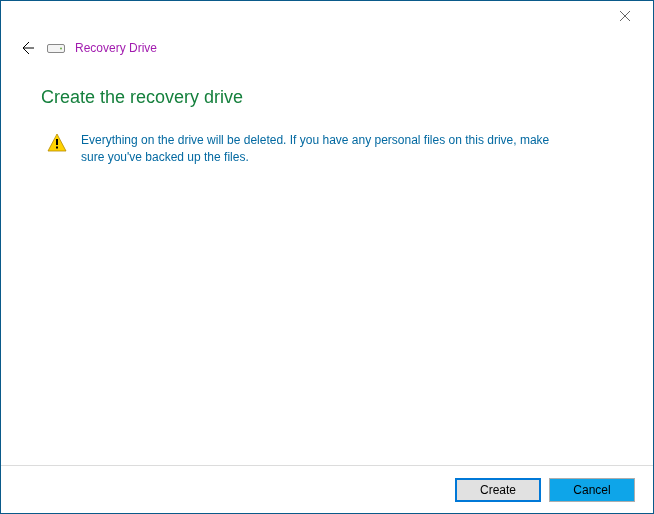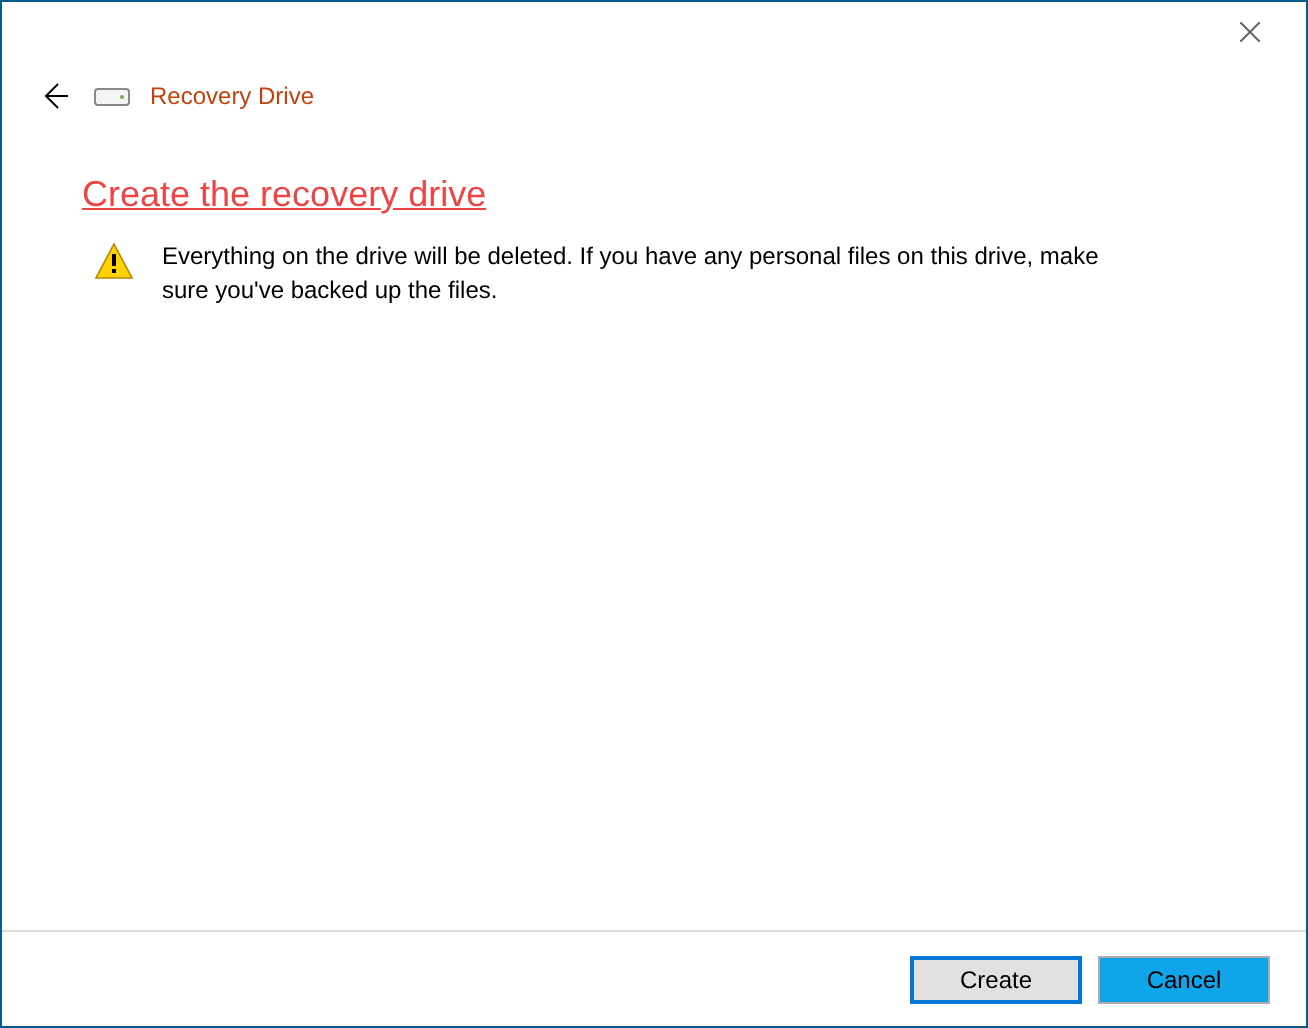--- a/index.html
+++ b/index.html
@@ -63,48 +63,47 @@
       display: flex;
       align-items: center;
       justify-content: center;
     }
     .drive-icon svg {
       width: 18px;
       height: 12px;
     }
     .header-title {
       font-size: 12px;
-      color: #c2410c;
+      color: #a21caf;
     }
     .content {
       padding: 28px 40px 0 40px;
     }
     .page-heading {
-      color: #ef4444;
+      color: #15803d;
       font-size: 18px;
       font-weight: 400;
-      margin-bottom: 12px;
-      text-decoration: underline;
+      margin-bottom: 24px;
     }
     .warning-row {
       display: flex;
       align-items: flex-start;
       gap: 14px;
       padding-left: 6px;
     }
     .warning-icon {
       flex: 0 0 auto;
       width: 20px;
       height: 20px;
       position: relative;
       margin-top: 1px;
     }
     .warning-text {
       font-size: 12px;
-      color: #000000;
+      color: #0369a1;
       line-height: 1.45;
       max-width: 490px;
     }
     .footer {
       position: absolute;
       bottom: 0;
       left: 0;
       right: 0;
       height: 48px;
       border-top: 1px solid #dcdcdc;

